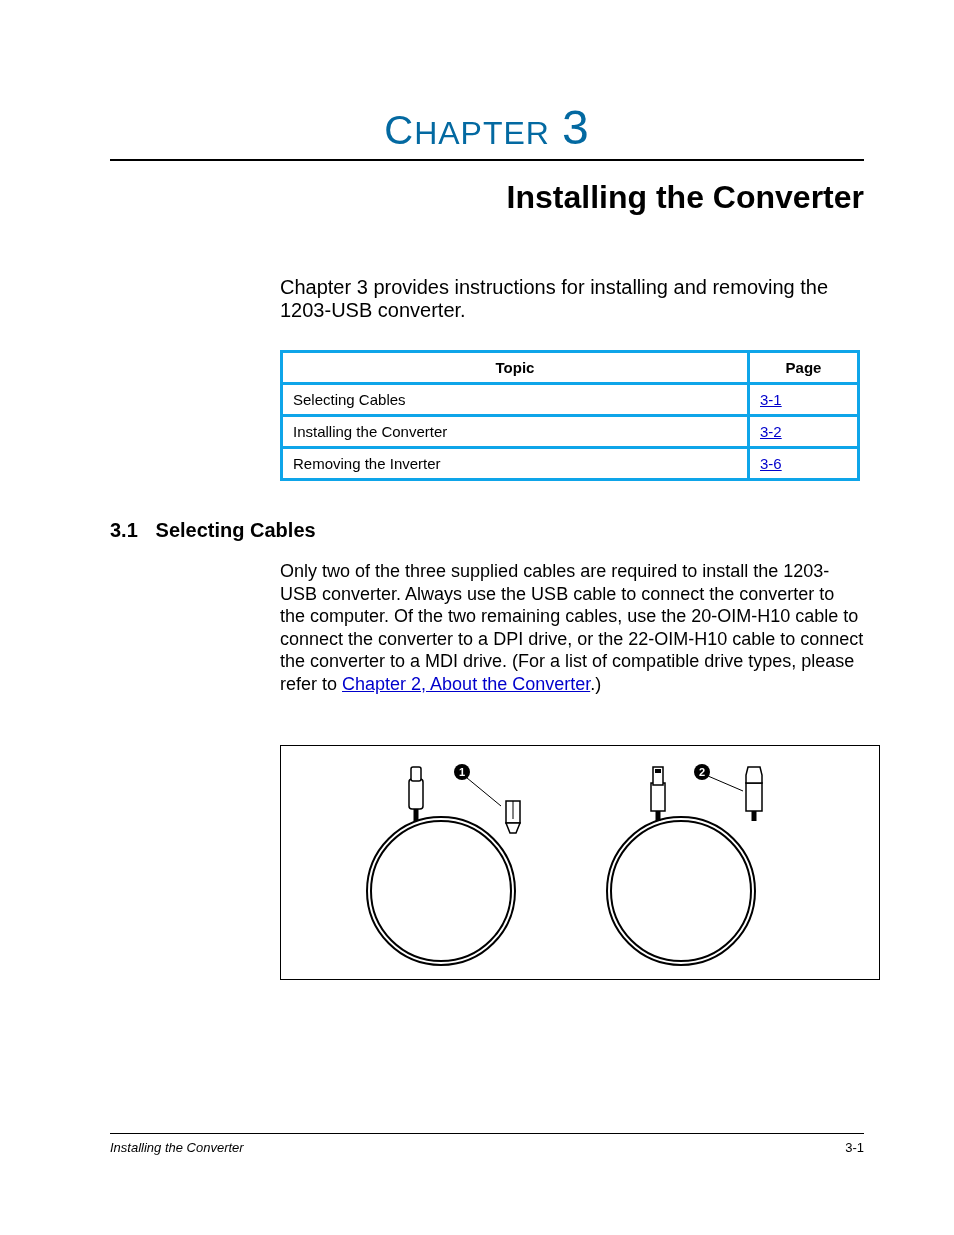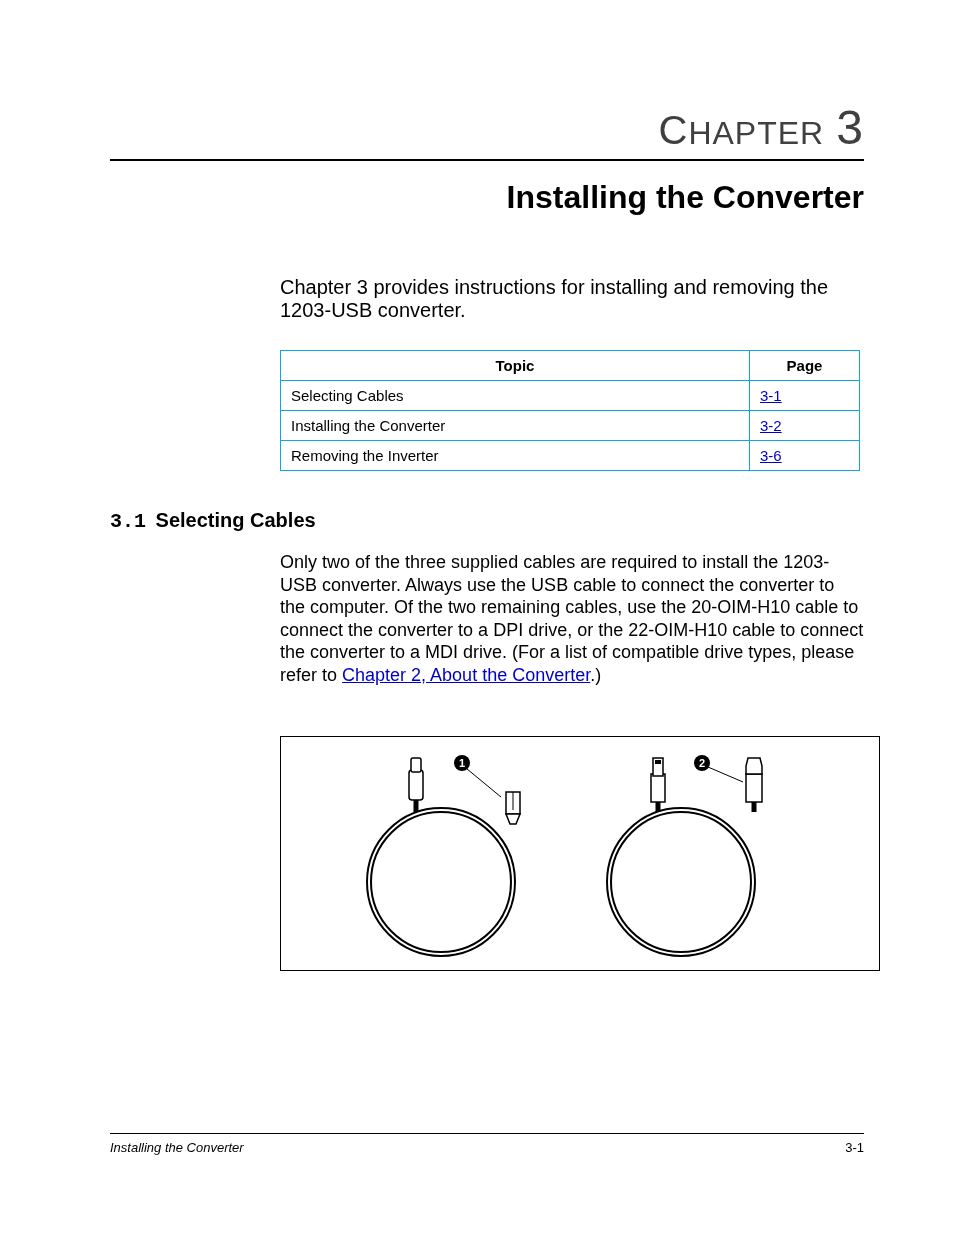--- a/index.html
+++ b/index.html
@@ -10,24 +10,24 @@
     position: relative;
     background: #fff;
     color: #000;
   }
   .page {
     padding: 100px 90px 60px 110px;
     height: 100%;
     position: relative;
   }
   .chapter-label {
-    text-align: right;
+    text-align: center;
     font-size: 40px;
     font-weight: 300;
-    color: #404040;
+    color: #0369a1;
     letter-spacing: 1px;
     font-variant: small-caps;
   }
   .chapter-label .chnum { font-size: 48px; }
   .hr-top {
     border: none;
     border-top: 2px solid #000;
     margin-top: 4px;
     margin-bottom: 18px;
   }
@@ -42,38 +42,38 @@
     font-size: 20px;
     margin-bottom: 28px;
   }
   table.topics {
     margin-left: 170px;
     border-collapse: collapse;
     width: 580px;
     font-size: 15px;
   }
   table.topics th, table.topics td {
-    border: 1px solid #0ea5e9;
+    border: 3px solid #0ea5e9;
     padding: 6px 10px;
     text-align: left;
   }
   table.topics th {
     background: #fff;
     font-weight: bold;
     text-align: center;
   }
   table.topics td.page-cell { width: 110px; }
   .link { color: #0000cc; text-decoration: underline; }
   .section-heading {
     font-size: 20px;
     font-weight: bold;
     margin-top: 38px;
     margin-bottom: 18px;
   }
-  .section-heading .num { display:inline-block; width: 40px; font-family: Liberation Mono, monospace; }
+  .section-heading .num { display:inline-block; width: 40px; }
   .body-text {
     margin-left: 170px;
     font-size: 18px;
     line-height: 1.25;
   }
   .figure-box {
     margin-left: 170px;
     margin-top: 50px;
     border: 1px solid #000;
     width: 600px;

